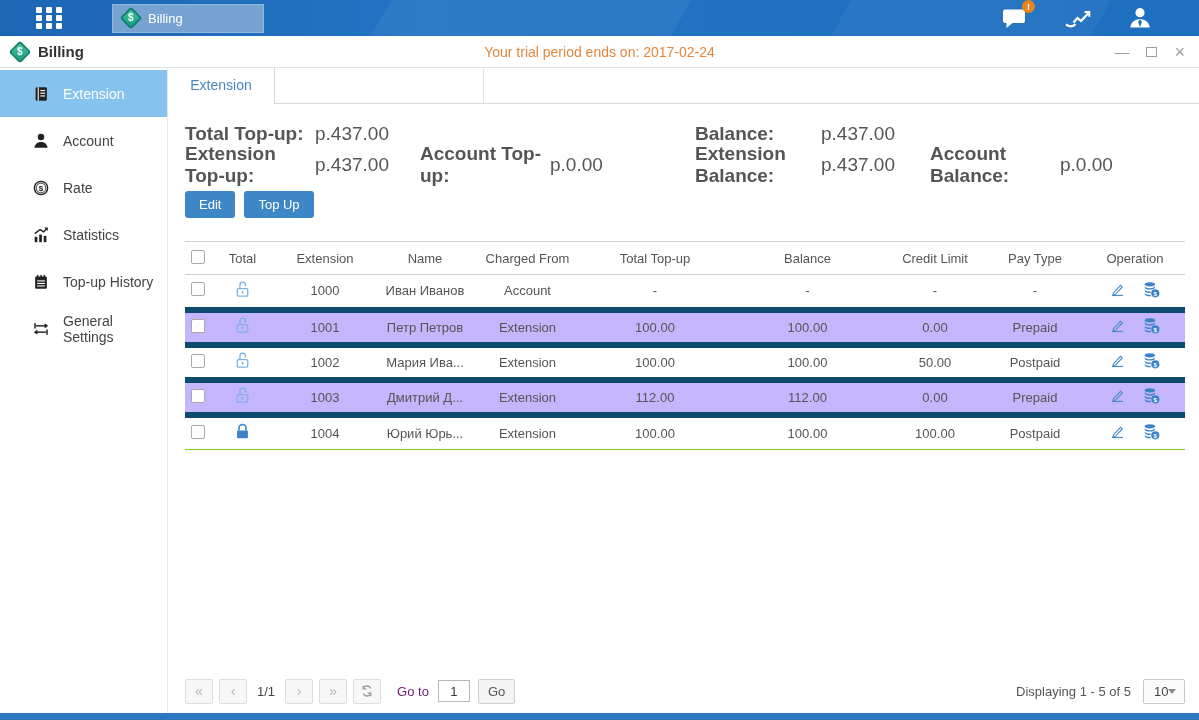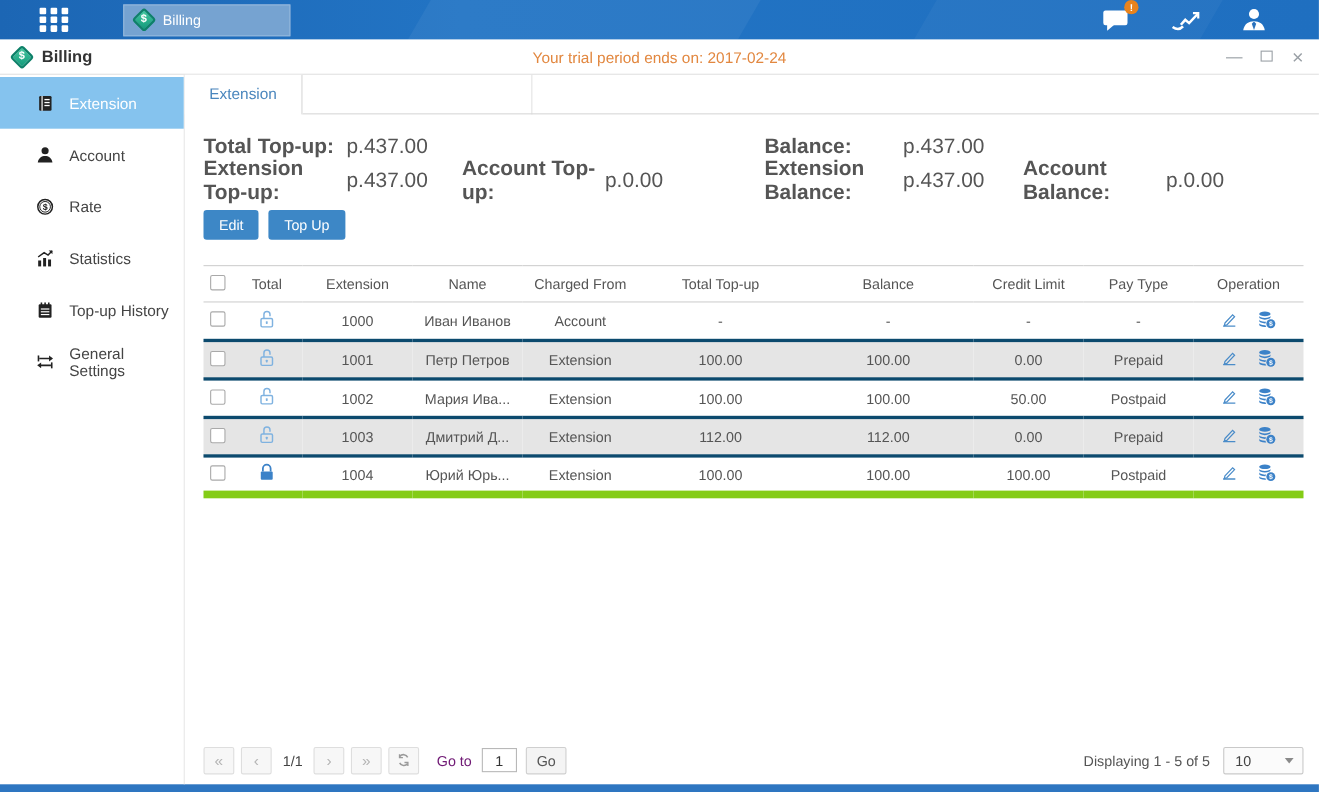--- a/index.html
+++ b/index.html
@@ -64,42 +64,42 @@
 
   
   .btnrow { margin:11px 0 0 17px; display:flex; gap:9px; }
   .btn { background:#3d87c6; color:#fff; font-size:13px; border:none; border-radius:3px;
     height:27px; padding:0 14px; cursor:pointer; }
 
   
   table { border-collapse:collapse; table-layout:fixed; width:1000px; margin:23px 0 0 17px; }
   thead th { height:33px; font-size:13px; font-weight:normal; color:#555; text-align:center;
     border-top:1px solid #cfcfcf; border-bottom:1px solid #cfcfcf; }
-  tbody td { height:35px; font-size:13px; color:#555; text-align:center; border-bottom:3px solid #0c4a6e; }
-  tbody tr.alt { background:#e5e5e5; }
-  tbody tr:last-child td { border-bottom:7px solid #84cc16; }
+  tbody td { height:35px; font-size:13px; color:#555; text-align:center; border-bottom:6px solid #0c4a6e; }
+  tbody tr.alt { background:#c4b5fd; }
+  tbody tr:last-child td { border-bottom:1px solid #84cc16; }
   .cb { width:14px; height:14px; border:1px solid #a9a9a9; border-radius:2px; background:#fff;
     display:inline-block; cursor:pointer; }
   .ops span { margin:0 8px; cursor:pointer; display:inline-block; vertical-align:middle; }
   .statusicon { display:inline-block; }
 
   
   .footer { position:absolute; left:17px; right:14px; bottom:9px; height:26px;
     display:flex; align-items:center; font-size:13px; color:#555; }
   .pgbtn { width:28px; height:25px; border:1px solid #dedede; background:#f7f7f7; color:#b5b5b5;
     display:flex; align-items:center; justify-content:center; font-size:14px; margin-right:6px;
     border-radius:2px; cursor:pointer; }
   .pgtext { margin:0 10px 0 4px; color:#444; }
   .gotolbl { margin:0 9px 0 10px; color:#701a75; }
   .gotoinput { width:32px; height:22px; border:1px solid #b8b8b8; text-align:center; font-size:13px;
     font-family:inherit; color:#333; }
   .gobtn { height:25px; border:1px solid #cfcfcf; background:#f4f4f4; color:#555; font-size:13px;
     padding:0 9px; margin-left:8px; border-radius:2px; cursor:pointer; }
   .fright { margin-left:auto; display:flex; align-items:center; gap:12px; }
-  .pselect { width:73px; height:25px; border:1px solid #c9c9c9; background:#fbfbfb; display:flex;
+  .pselect { width:42px; height:25px; border:1px solid #c9c9c9; background:#fbfbfb; display:flex;
     align-items:center; cursor:pointer; border-radius:2px; }
   .pselect .val { padding-left:10px; color:#444; }
   .caret { margin-left:auto; margin-right:8px; width:0; height:0;
     border-left:4px solid transparent; border-right:4px solid transparent; border-top:5px solid #8a8a8a; }
 
   .bottomstrip { height:7px; background:#2e76c1; }
 </style>
 </head>
 <body>
 

